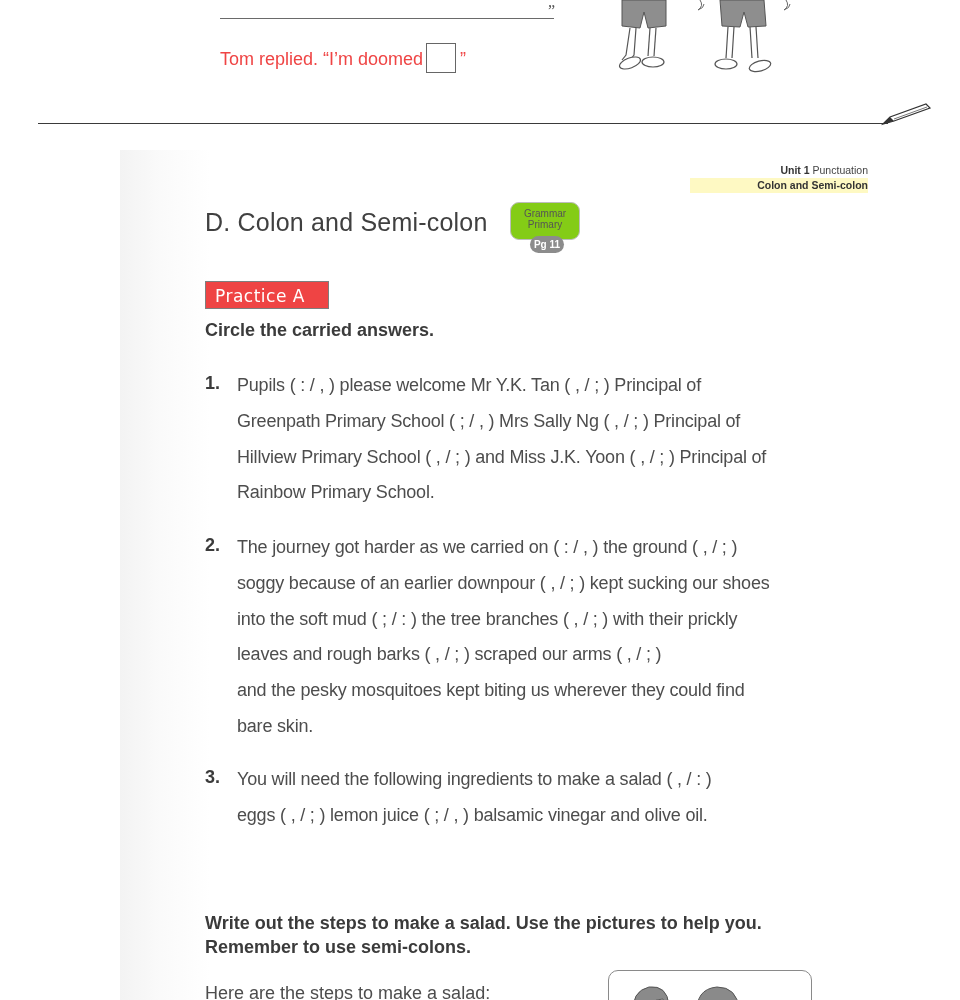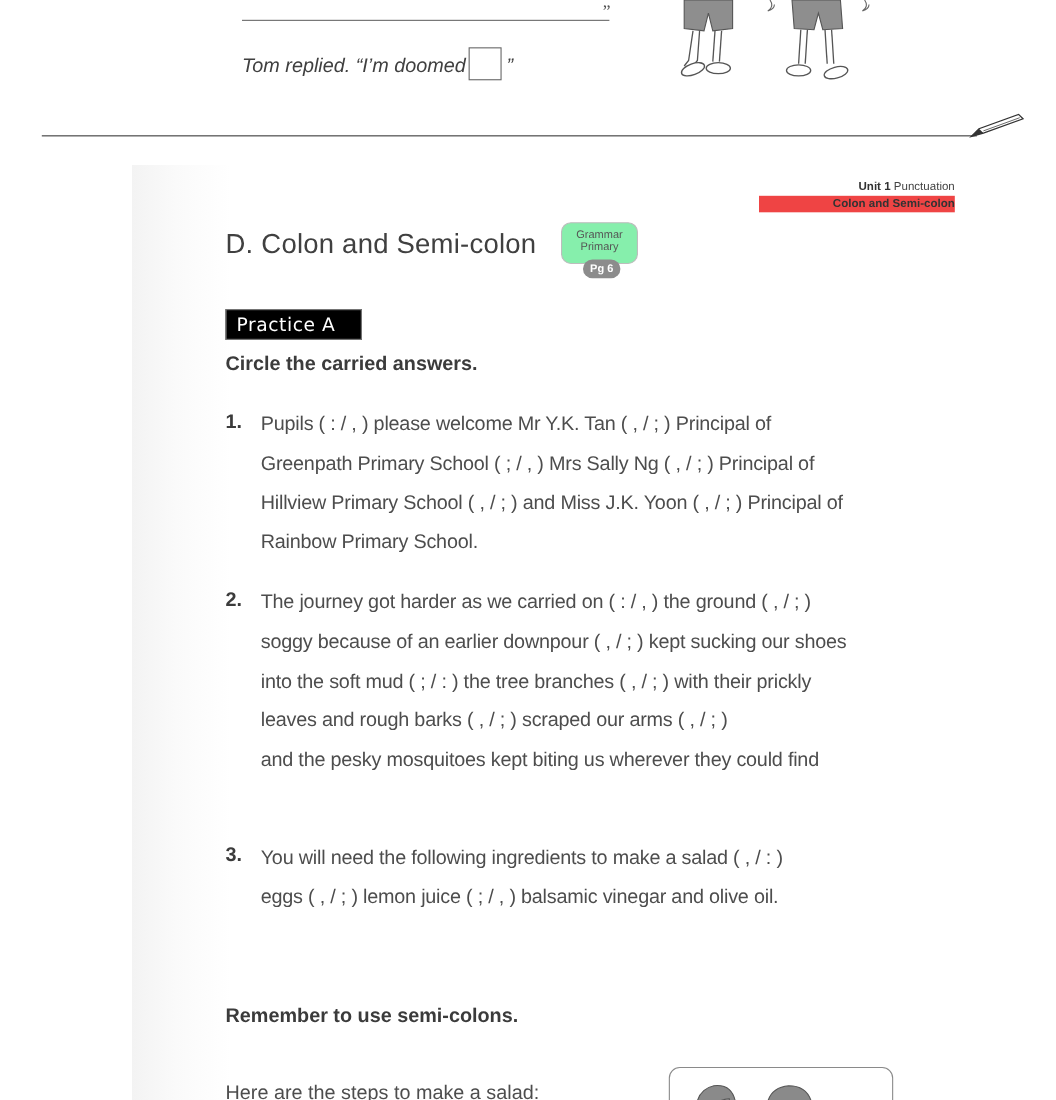--- a/index.html
+++ b/index.html
@@ -13,21 +13,21 @@
 
     
     .answer-line {
       left: 220px; top: 18px; width: 334px; height: 0;
       border-top: 1.5px solid #6a6a6a;
     }
     .answer-line-end {
       left: 548px; top: 2px; font-size: 16px; color: #555;
       font-family: "Liberation Serif", serif;
     }
-    .tom-line { left: 220px; top: 43px; font-size: 18px; color: #404040; font-style: italic; }
+    .tom-line { left: 220px; top: 43px; font-size: 18px; color: #ef4444; }
     .tom-line .box {
       display: inline-block; width: 28px; height: 28px;
       border: 1.5px solid #666; vertical-align: -8px; margin: 0 4px 0 3px;
       background: #fff;
     }
     .illustration { left: 600px; top: 0; width: 260px; height: 80px; }
 
     .divider-line {
       left: 38px; top: 123px; width: 850px; height: 0;
       border-top: 1.6px solid #3a3a3a;
@@ -38,46 +38,46 @@
     .page-shade {
       left: 120px; top: 150px; width: 748px; height: 850px;
       background: linear-gradient(to right, #f3f3f3 0, #fafafa 40px, #ffffff 90px);
     }
 
     
     .unit-header { left: 690px; top: 163px; width: 178px; text-align: right; }
     .unit-line1 { font-size: 10.5px; color: #444; padding-left: 6px; height: 15px; line-height: 15px; }
     .unit-line1 b { font-weight: bold; color: #333; }
     .unit-line2 {
-      font-size: 10.5px; font-weight: bold; color: #333; background: #ef4444;
+      font-size: 10.5px; font-weight: bold; color: #333; background: #fef9c3;
       padding-left: 19px; height: 15px; line-height: 15px;
     }
 
     .section-title {
       left: 205px; top: 208px; font-size: 25px; font-weight: normal; color: #404040;
       letter-spacing: 0.2px;
     }
     .handbook-badge {
       left: 510px; top: 202px; width: 72px; height: 50px;
     }
     .handbook-box {
       position: absolute; left: 0; top: 0; width: 70px; height: 38px;
-      background: #86efac; border: 1px solid #bdbdbd; border-radius: 9px;
+      background: #84cc16; border: 1px solid #bdbdbd; border-radius: 9px;
       text-align: center; font-size: 10px; line-height: 11px; color: #555;
       padding-top: 5px; box-sizing: border-box;
     }
     .handbook-pg {
       position: absolute; left: 20px; top: 34px; width: 34px; height: 17px;
       background: #8c8c8c; color: #fff; border-radius: 9px;
       font-size: 10px; font-weight: bold; text-align: center; line-height: 17px;
     }
 
     .practice-tag {
       left: 205px; top: 281px; width: 124px; height: 28px;
-      background: #000000; border: 1px solid #7e7e7e; color: #fff;
+      background: #ef4444; border: 1px solid #7e7e7e; color: #fff;
       font-family: "DejaVu Sans", sans-serif; font-size: 17px; letter-spacing: 0.5px;
       line-height: 28px; padding-left: 9px; box-sizing: border-box;
     }
     .instruction {
       left: 205px; top: 320px; font-size: 18px; font-weight: bold; color: #3b3b3b;
     }
 
     .question { left: 205px; width: 620px; font-size: 18px; color: #4d4d4d; }
     .question .num {
       position: absolute; left: 0; top: 0; font-weight: bold; color: #3b3b3b;
@@ -150,21 +150,21 @@
   <div class="unit-line2">Colon and Semi-colon</div>
 </div>
 
 <div class="abs section-title">D. Colon and Semi-colon</div>
 
 <div class="abs handbook-badge">
   <div class="handbook-box">
     <div>Grammar</div>
     <div>Primary</div>
   </div>
-  <div class="handbook-pg">Pg 6</div>
+  <div class="handbook-pg">Pg 11</div>
 </div>
 
 <div class="abs practice-tag">Practice A</div>
 <div class="abs instruction">Circle the carried answers.</div>
 
 <div class="abs question q1">
   <span class="num">1.</span>
   <div class="lines">
     <div class="line">Pupils ( : / , ) please welcome Mr Y.K. Tan ( , / ; ) Principal of</div>
     <div class="line">Greenpath Primary School ( ; / , )  Mrs Sally Ng ( , / ; ) Principal of</div>
@@ -174,32 +174,34 @@
 </div>
 
 <div class="abs question q2">
   <span class="num">2.</span>
   <div class="lines">
     <div class="line">The journey got harder as we carried on ( : / , ) the ground ( , / ; )</div>
     <div class="line">soggy because of an earlier downpour ( , / ; ) kept sucking our shoes</div>
     <div class="line">into the soft mud ( ; / : ) the tree branches ( , / ; ) with their prickly</div>
     <div class="line">leaves and rough barks ( , / ; )  scraped our arms ( , / ; )</div>
     <div class="line">and the pesky mosquitoes kept biting us wherever they could find</div>
+    <div class="line">bare skin.</div>
   </div>
 </div>
 
 <div class="abs question q3">
   <span class="num">3.</span>
   <div class="lines">
     <div class="line">You will need the following ingredients to make a salad ( , / : )</div>
     <div class="line">eggs ( , / ; ) lemon juice ( ; / , ) balsamic vinegar and olive oil.</div>
   </div>
 </div>
 
 <div class="abs write-instr">
+  <div>Write out the steps to make a salad. Use the pictures to help you.</div>
   <div>Remember to use semi-colons.</div>
 </div>
 
 <div class="abs steps-intro">Here are the steps to make a salad:</div>
 
 <div class="abs picture-box">
   <svg width="180" height="40" viewBox="0 0 180 40">
     <path d="M14 40 Q12 16 30 12 Q48 10 50 30 L46 40 Z" fill="#8a8a8a" stroke="#555" stroke-width="1"></path>
     <path d="M28 40 Q30 24 44 24 L46 40 Z" fill="#fff" stroke="#555" stroke-width="1"></path>
     <path d="M78 40 Q76 14 98 12 Q118 12 120 34 L116 40 Z" fill="#8a8a8a" stroke="#555" stroke-width="1"></path>

